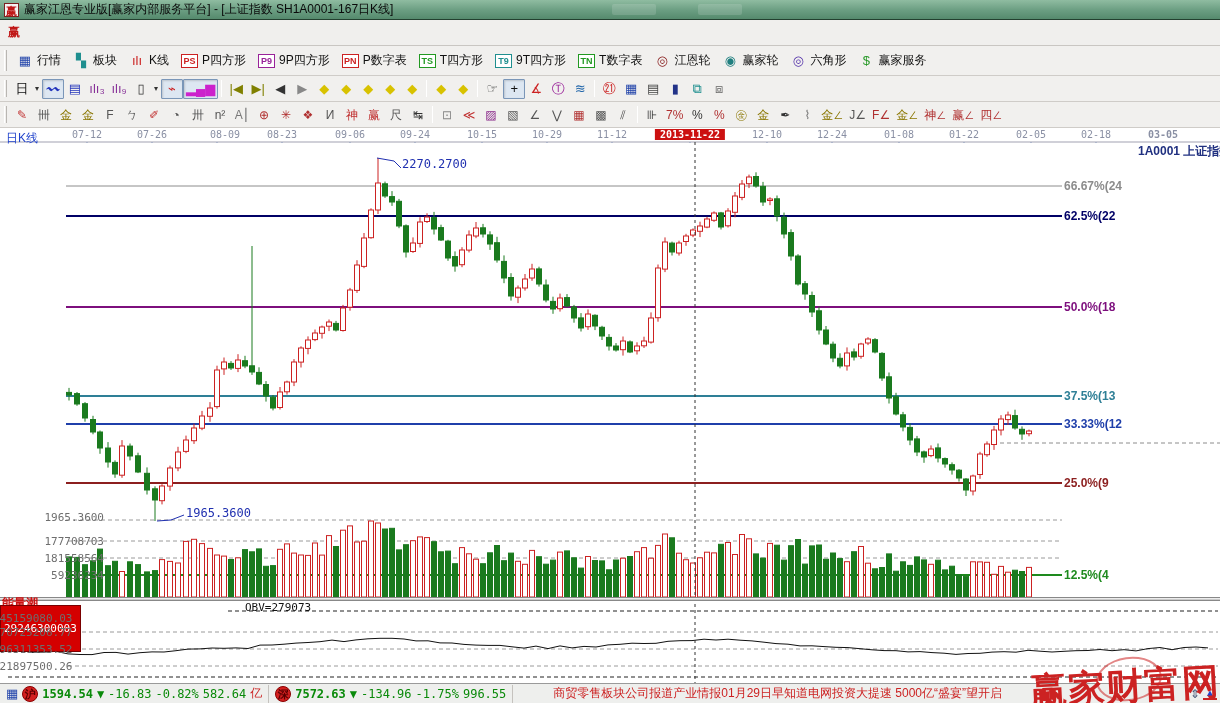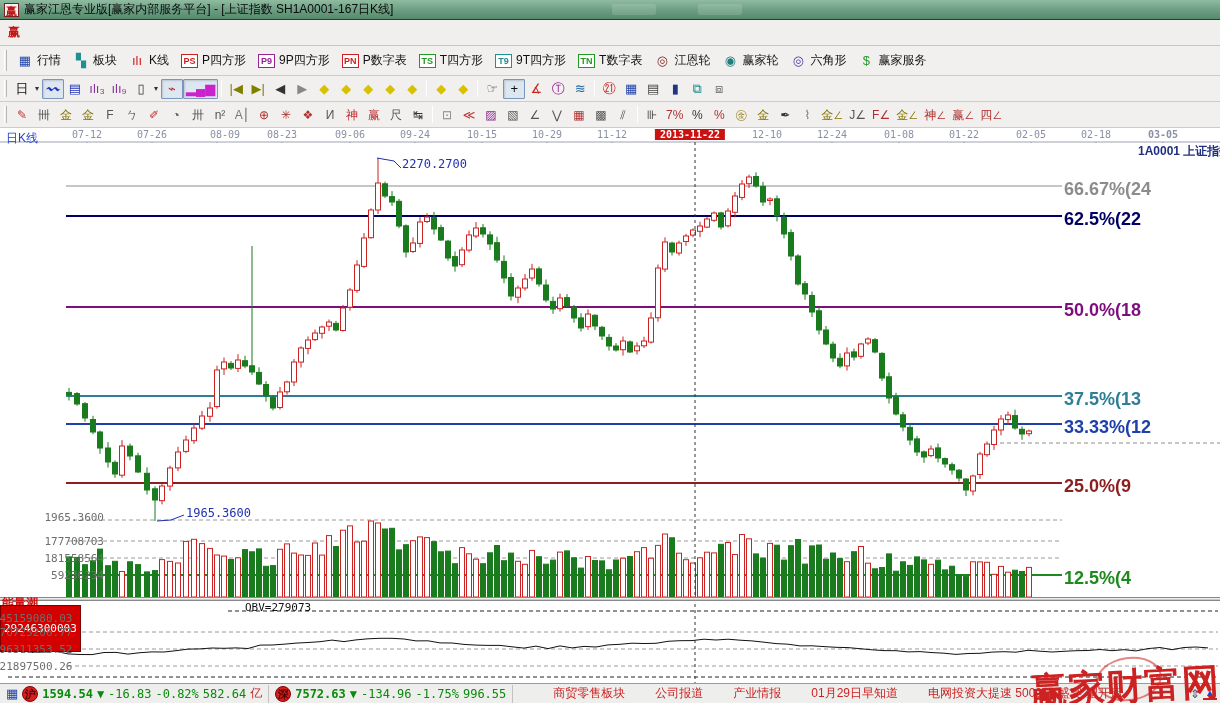--- a/index.html
+++ b/index.html
@@ -33,39 +33,39 @@
   .tb3 .tb-ico { font-size:12px; }
   .caret { font-size:8px; color:#333; margin-left:1px; }
 
   
   #chart-area { position:absolute; left:0; top:128px; width:1220px; height:555px; background:#fff; overflow:hidden; }
   .date-row { position:absolute; left:0; top:0; width:1220px; height:14px; border-bottom:1px solid #d0d0d8; background:#fff; }
   .date-label { position:absolute; top:1px; font-size:10px; color:#8a90a4; transform:translateX(-50%); white-space:nowrap; font-family:"DejaVu Sans Mono", monospace; }
   .date-label.hl { background:#cc1111; color:#fff; padding:0 5px; font-weight:bold; }
   .pane-label { position:absolute; left:6px; top:2px; color:#2244cc; font-size:12px; }
   .symbol-header { position:absolute; left:1138px; top:15px; width:82px; color:#203080; font-weight:bold; font-size:12px; white-space:nowrap; overflow:hidden; }
-  .gann-label { position:absolute; left:1064px; width:156px; font-size:18px; font-weight:bold; white-space:nowrap; overflow:hidden; }
+  .gann-label { position:absolute; left:1064px; width:156px; font-size:12px; font-weight:bold; white-space:nowrap; overflow:hidden; }
   .scale-label { position:absolute; width:96px; text-align:right; font-size:11px; color:#6e6e6e; font-family:"DejaVu Sans Mono", monospace; white-space:nowrap; }
   .obv-scale-label { position:absolute; left:-7px; font-size:11px; color:#6e6e6e; font-family:"DejaVu Sans Mono", monospace; white-space:nowrap; }
   .anno { position:absolute; color:#2030b0; font-size:12px; font-family:"DejaVu Sans Mono", monospace; white-space:nowrap; }
   .obv-title { position:absolute; left:2px; top:467px; color:#cc1111; font-size:12px; font-weight:bold; }
   .obv-badge { position:absolute; left:0; top:477px; background:#d40000; color:#fff; font-size:11px; font-family:"DejaVu Sans Mono", monospace; padding:16px 3px; border:1px solid #7a0000; }
   .obv-text { position:absolute; left:226px; top:473px; color:#111; font-size:11px; font-family:"DejaVu Sans Mono", monospace;margin-left:19px; }
   .pane-sep { position:absolute; left:0; top:469px; width:1220px; height:4px; background:linear-gradient(#fdfdfd,#b9b9b9); border-top:1px solid #888; border-bottom:1px solid #888; }
   #chart-svg-wrap { position:absolute; left:0; top:0; width:1220px; height:555px; }
 
   
   .statusbar { position:absolute; left:0; top:683px; width:1220px; height:20px; background:#eeefed; border-top:1px solid #9a9a9a; display:flex; align-items:center; font-size:12px; }
   .sb-panel { display:flex; align-items:center; gap:4px; height:18px; padding:0 6px; border-right:1px solid #c5c2be; }
   .sb-grid-icon { color:#2244aa; font-size:13px; }
   .mkt-badge { width:16px; height:16px; border-radius:50%; background:#d42020; border:1px solid #8a0000; color:#5a0000; font-size:11px; font-weight:bold; line-height:14px; text-align:center; }
   .sb-val { color:#0a8a0a; font-weight:bold; font-family:"DejaVu Sans Mono", monospace; }
   .sb-chg { color:#0a8a0a; font-family:"DejaVu Sans Mono", monospace; }
   .sb-unit { color:#cc2222; }
-  .ticker { flex:1; display:flex; gap:30px; overflow:hidden; white-space:nowrap; color:#cc2222; padding-left:40px; }
+  .ticker { flex:1; display:flex; overflow:hidden; white-space:nowrap; color:#cc2222; padding-left:40px; }
   .sb-spin { color:#445577; font-size:12px; padding:0 3px; }
   .sb-chart-icon { color:#2244cc; font-size:10px; border-bottom:2px solid #cc2222; padding:0 2px; margin-right:3px; }
 
   
   .watermark { position:absolute; right:0px; bottom:-2px; color:#cc2222; font-size:37px; font-weight:bold; font-family:"Liberation Serif", serif; transform:rotate(-3deg); letter-spacing:1px; z-index:50; line-height:1; }
   .watermark-ring { position:absolute; right:58px; bottom:2px; width:66px; height:44px; border:2px solid rgba(204,34,34,.55); border-radius:50%; z-index:51; transform:rotate(-8deg); }
 </style>
 </head>
 <body>
 

